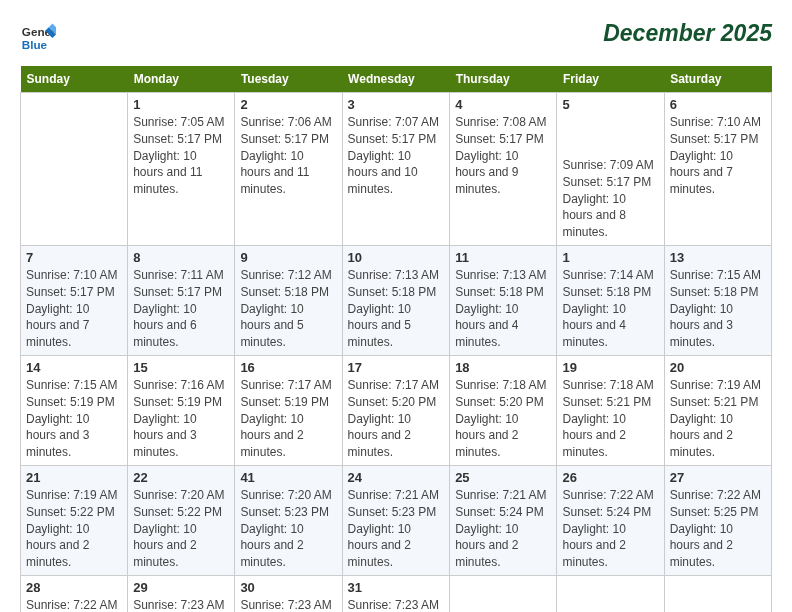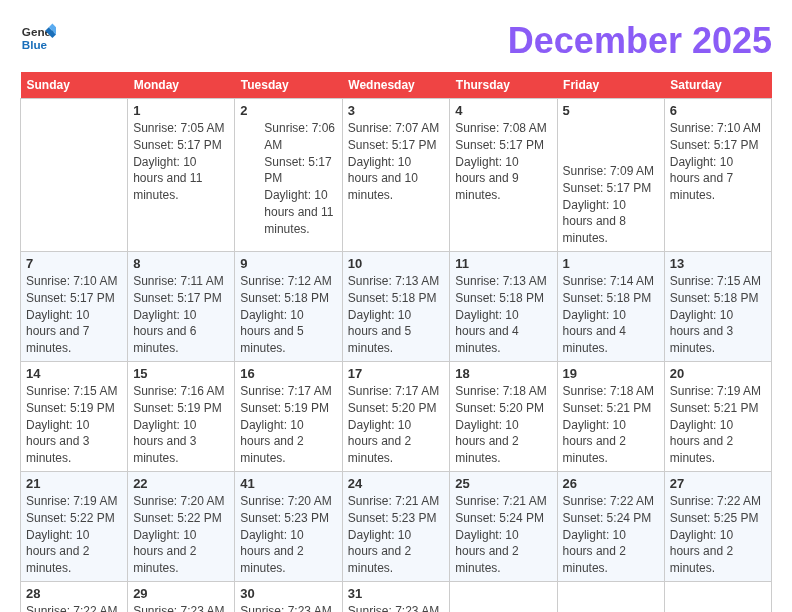--- a/index.html
+++ b/index.html
@@ -22,35 +22,36 @@
       gap: 6px;
     }
     .logo-icon {
       width: 36px;
       height: 36px;
     }
     .title-block {
       text-align: right;
     }
     .month-title {
-      font-size: 36px;
+      font-size: 23px;
       font-weight: bold;
-      color: #8b5cf6;
+      color: #14532d;
+      font-style: italic;
     }
     .location {
       font-size: 14px;
       color: #555;
     }
     table {
       width: 100%;
       border-collapse: collapse;
       font-size: 10.5px;
     }
     th {
-      background-color: #ef4444;
+      background-color: #4d7c0f;
       color: #fff;
       text-align: left;
       padding: 6px 6px;
       font-size: 12px;
       font-weight: bold;
     }
     td {
       border: 1px solid #ccc;
       vertical-align: top;
       padding: 4px 5px;
@@ -112,21 +113,21 @@
   <tr>
         <td class="empty"></td>
         <td>
           <div class="day-num">1</div>
           <div class="day-info" style="white-space: pre-line;">Sunrise: 7:05 AM
 Sunset: 5:17 PM
 Daylight: 10 hours and 11 minutes.</div>
         </td>
         <td>
           <div class="day-num">2</div>
-          <div class="day-info" style="white-space: pre-line; margin-left: 24px;">Sunrise: 7:06 AM
+          <div class="day-info" style="white-space: pre-line;">Sunrise: 7:06 AM
 Sunset: 5:17 PM
 Daylight: 10 hours and 11 minutes.</div>
         </td>
         <td>
           <div class="day-num">3</div>
           <div class="day-info" style="white-space: pre-line;">Sunrise: 7:07 AM
 Sunset: 5:17 PM
 Daylight: 10 hours and 10 minutes.</div>
         </td>
         <td>

